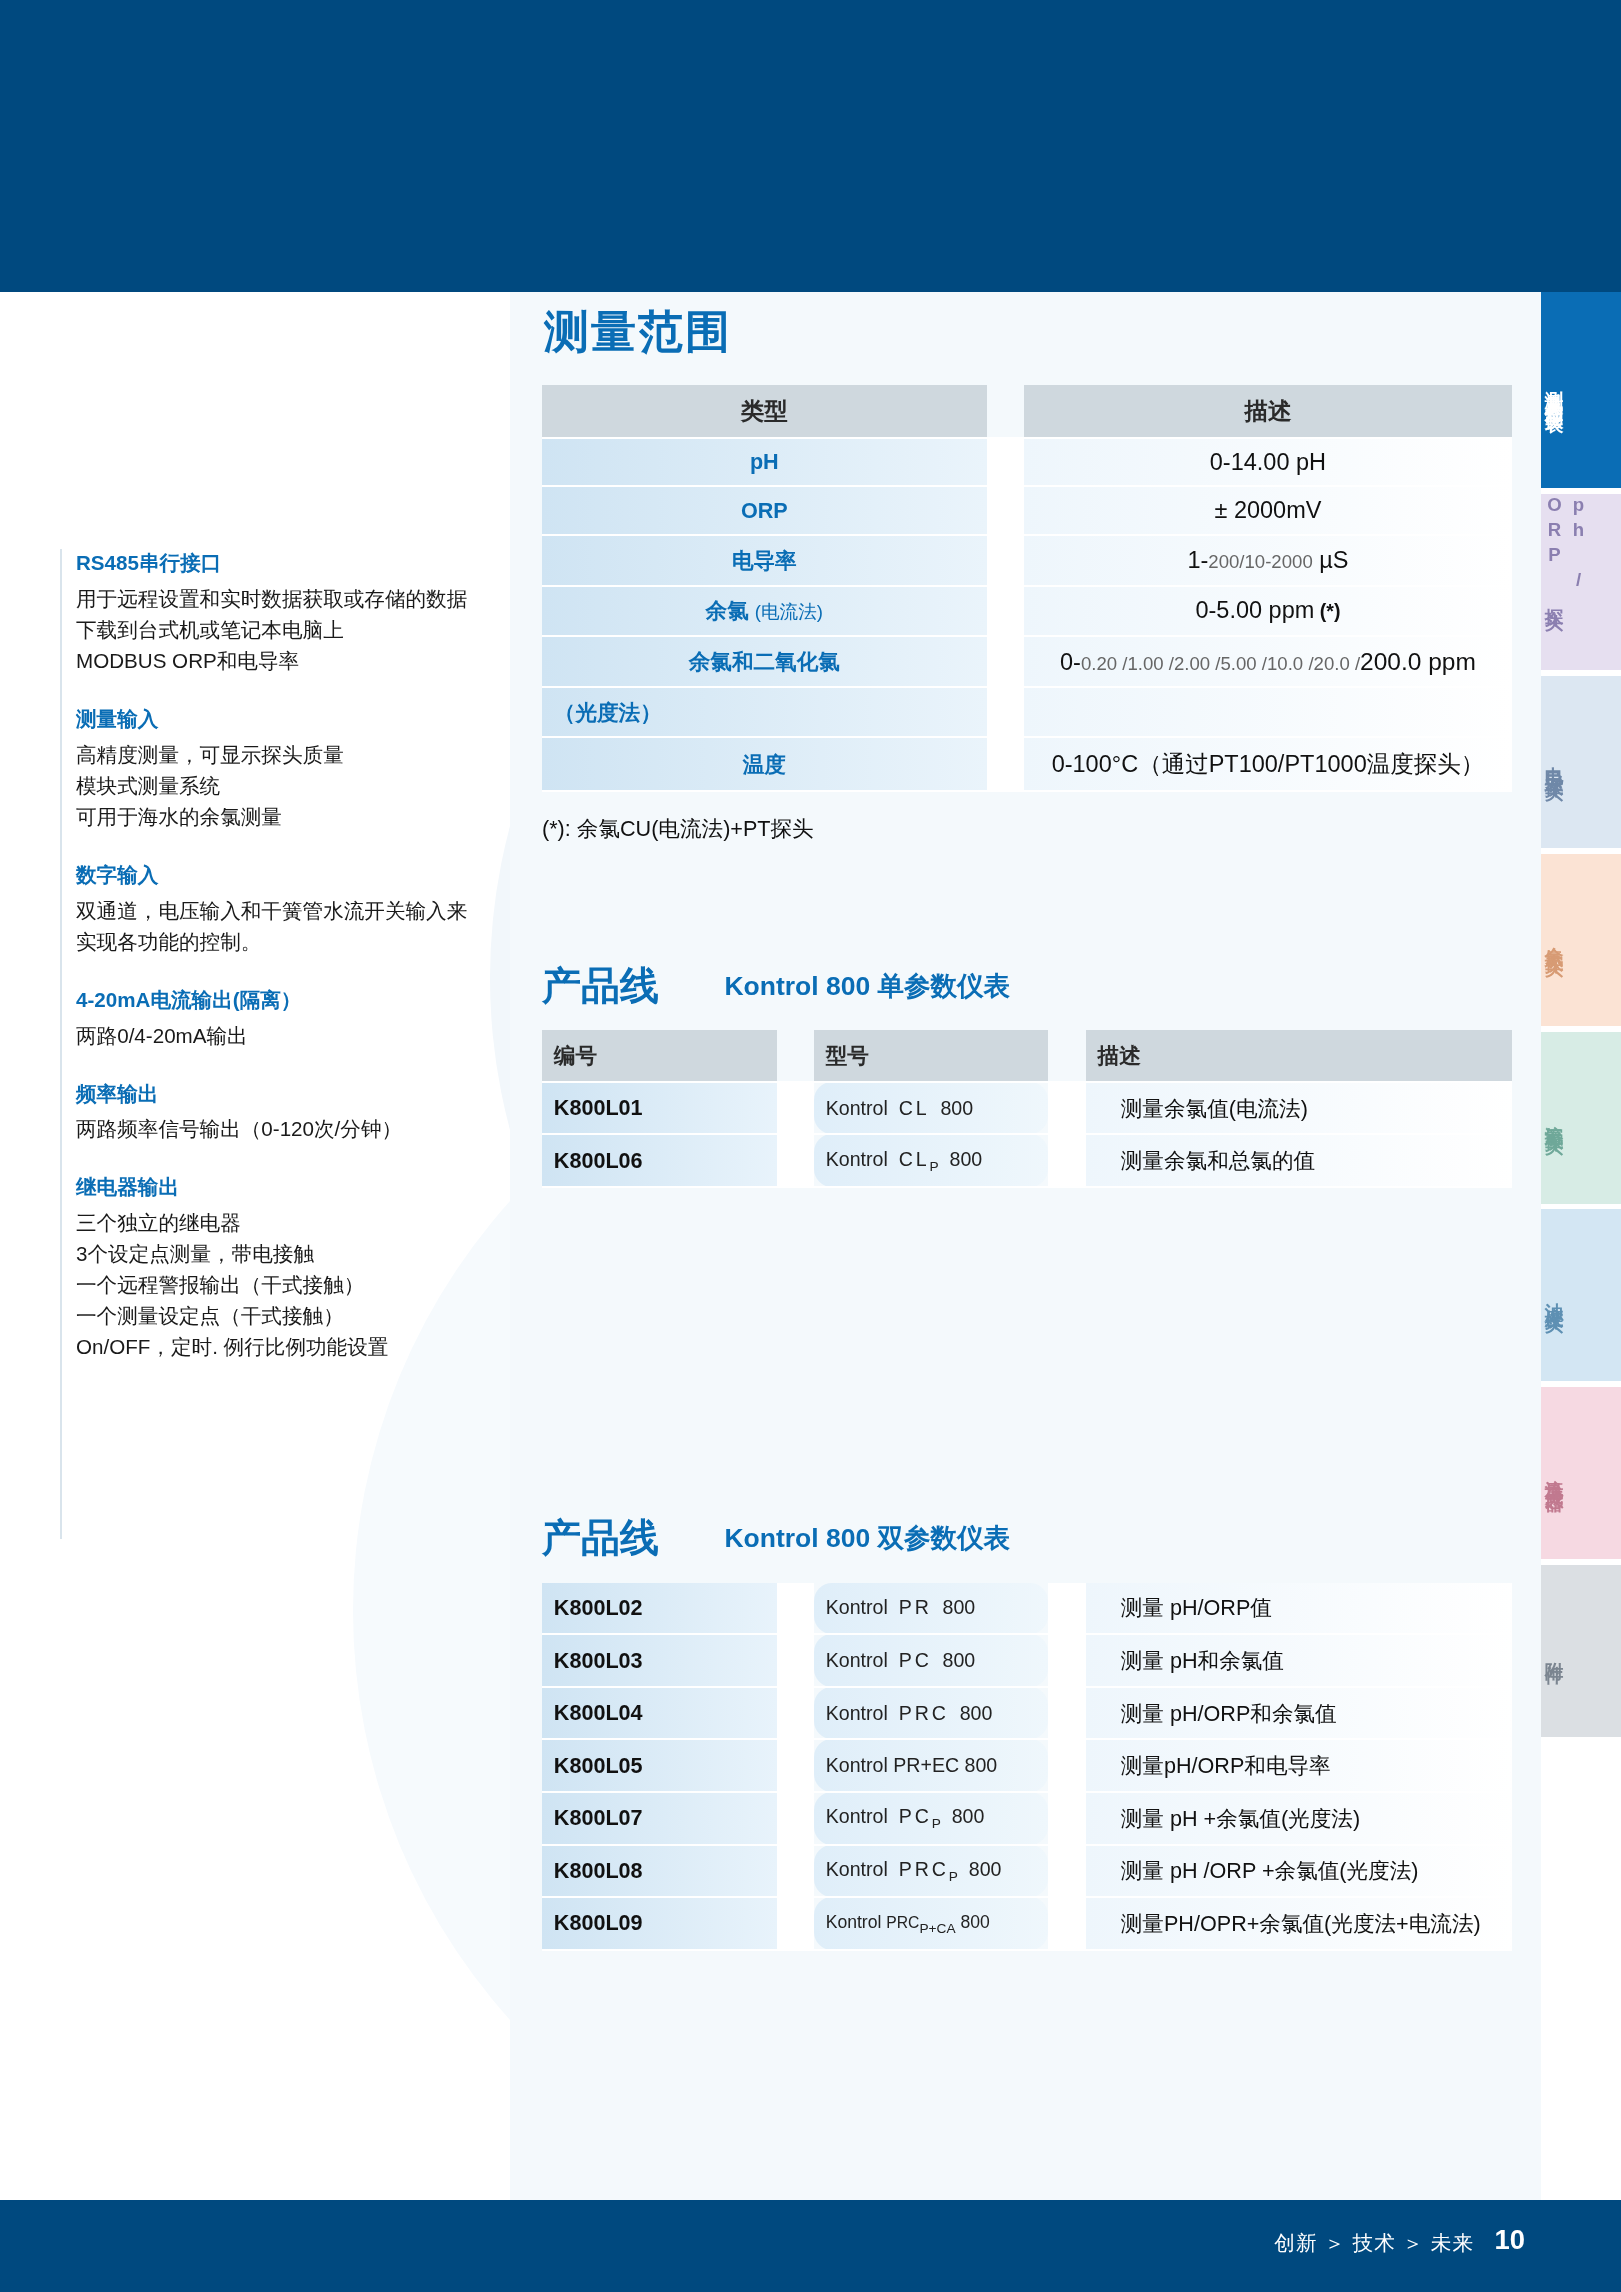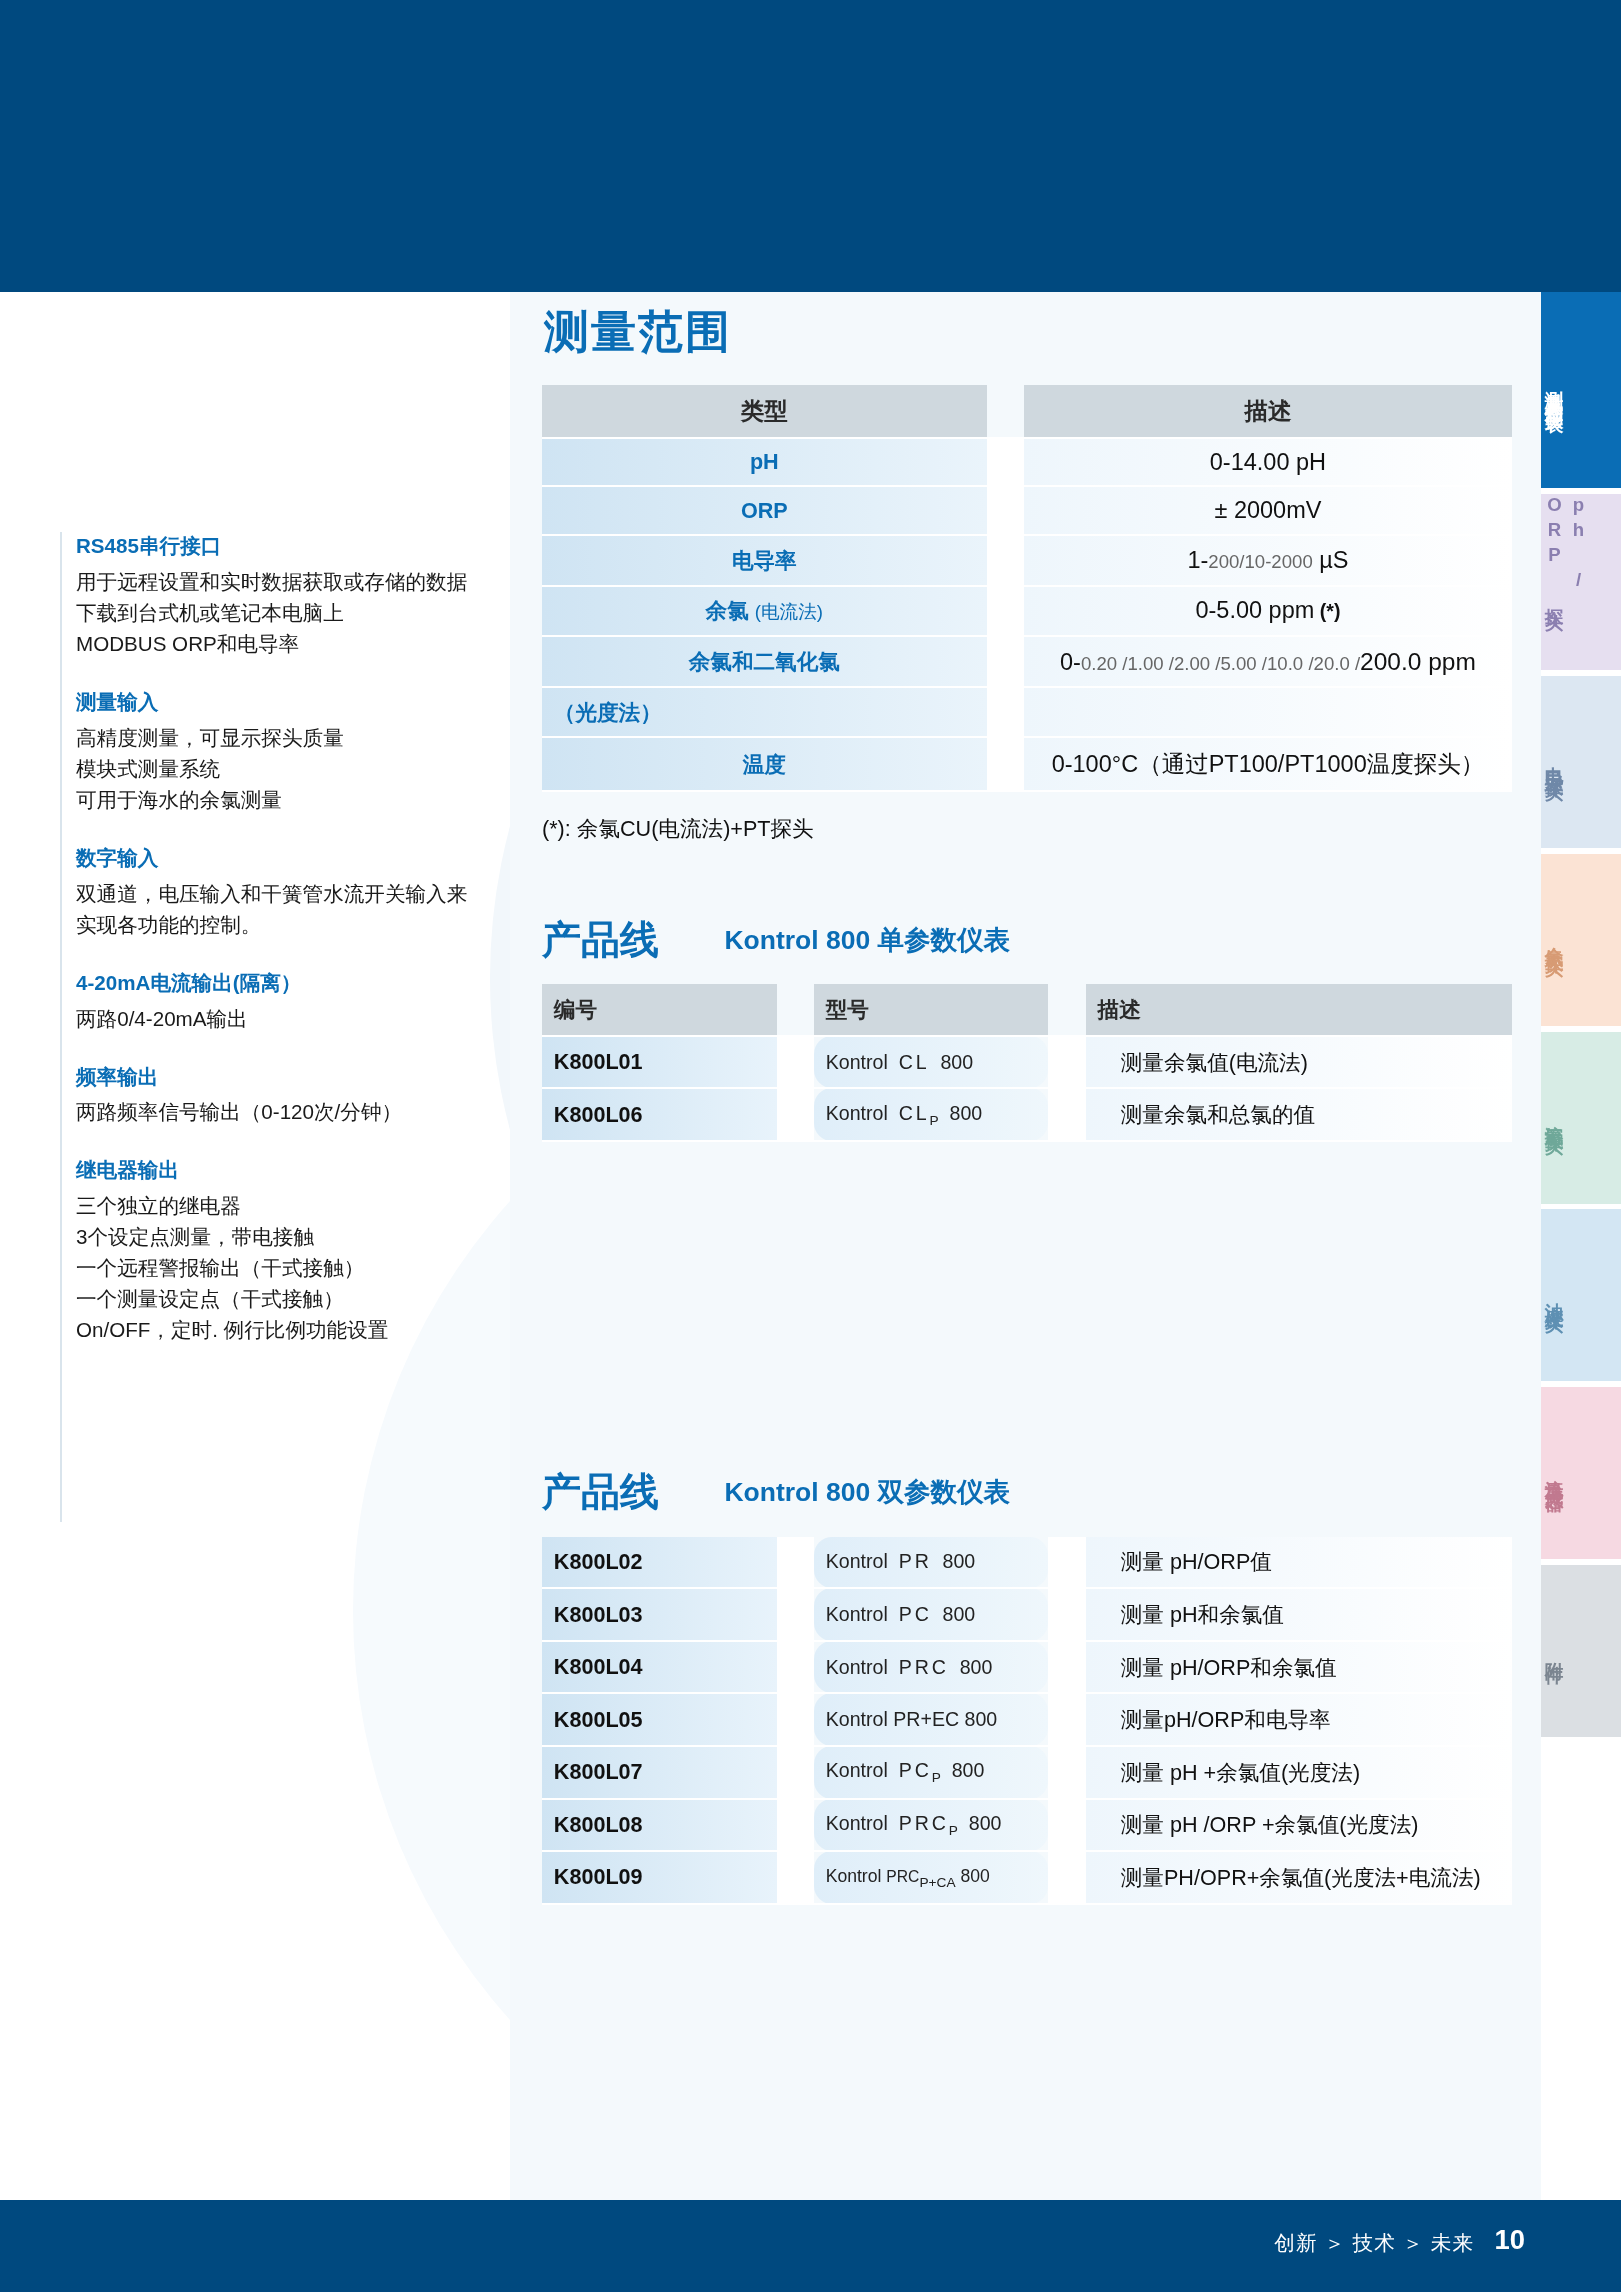--- a/index.html
+++ b/index.html
@@ -19,21 +19,21 @@
   
   .page{position:absolute;left:0;top:292px;width:1541px;height:1908px;background:#ffffff;overflow:hidden;}
   
   .circ{position:absolute;border-radius:50%;background:#f2f7fb;}
   .c1{left:490px;top:98px;width:1176px;height:1176px;}
   .c2{left:353px;top:706px;width:1225px;height:1225px;background:#f6fafd;}
   .c3{left:882px;top:-118px;width:882px;height:882px;background:#f7fbfe;}
   
   .panel{position:absolute;left:510px;top:0px;width:1031px;height:1908px;background:#f4f9fc;}
   
-  .leftcol{position:absolute;left:76px;top:240px;width:392px;}
+  .leftcol{position:absolute;left:76px;top:257px;width:392px;}
   .leftcol .divider{position:absolute;left:-15.7px;top:0;width:2px;height:990px;background:#d9e4ec;}
   .lc-block{margin-bottom:29px;}
   .lc-head{color:#0a6db5;font-weight:bold;font-size:20.6px;margin-bottom:5.9px;}
   .lc-body{color:#1a1a1a;font-size:20.6px;line-height:31px;}
   
   .content{position:absolute;left:542px;top:9.8px;width:970px;}
   h1.section{color:#0a6db5;font-size:45px;font-weight:bold;margin:0 0 23.5px 2px;letter-spacing:2px;}
   
   table{border-collapse:collapse;width:100%;}
   .hdrrow td{background:#cfd8de;color:#2a2a2a;font-size:18.6px;font-weight:bold;padding:8.8px 11.8px;}
@@ -41,21 +41,21 @@
   .t-range td{font-size:23.5px;padding:9.8px 11.8px;vertical-align:middle;}
   .t-range td.k{width:421px;color:#0a6db5;font-weight:bold;font-size:21.6px;
     background:linear-gradient(to right,#cfe4f3,#eaf4fb);}
   .t-range td.v{color:#111;background:linear-gradient(to right,#eef6fc,#ffffff);}
   .t-range td.k .sub{font-weight:normal;font-size:18.6px;color:#0a6db5;}
   .t-range tr td{border-bottom:2.9px solid #ffffff;text-align:center;}
   .small{font-size:18.6px;color:#666;}
   .bignum{font-size:24.5px;color:#111;}
   .note{margin-top:21.6px;font-size:21.6px;color:#111;}
   
-  .pl-wrap{margin-top:70px;}
+  .pl-wrap{margin-top:116px;}
   .pl-title{display:inline-block;color:#0a6db5;font-size:39px;font-weight:bold;vertical-align:middle;}
   .pl-sub{display:inline-block;color:#0a6db5;font-size:26.5px;font-weight:bold;margin-left:61px;vertical-align:middle;}
   .t-prod{margin-top:17.6px;}
   .t-prod td{font-size:21.6px;padding:10.8px 11.8px;border-bottom:2.9px solid #ffffff;vertical-align:middle;}
   .t-prod td.c1c{width:211px;color:#111;font-weight:bold;background:linear-gradient(to right,#cfe4f3,#e8f3fb);}
   .t-prod td.c2c{width:211px;color:#222;background:linear-gradient(to right,#dfeef9,#eff7fc);font-size:19.6px;border-radius:18px;}
   .t-prod td.c3c{color:#111;background:linear-gradient(to right,#eef6fc,#ffffff);padding-left:35px;}
   .t-prod td.c2c .sp{letter-spacing:2.9px;}
   .sub-sm{font-size:13.7px;vertical-align:sub;}
   

